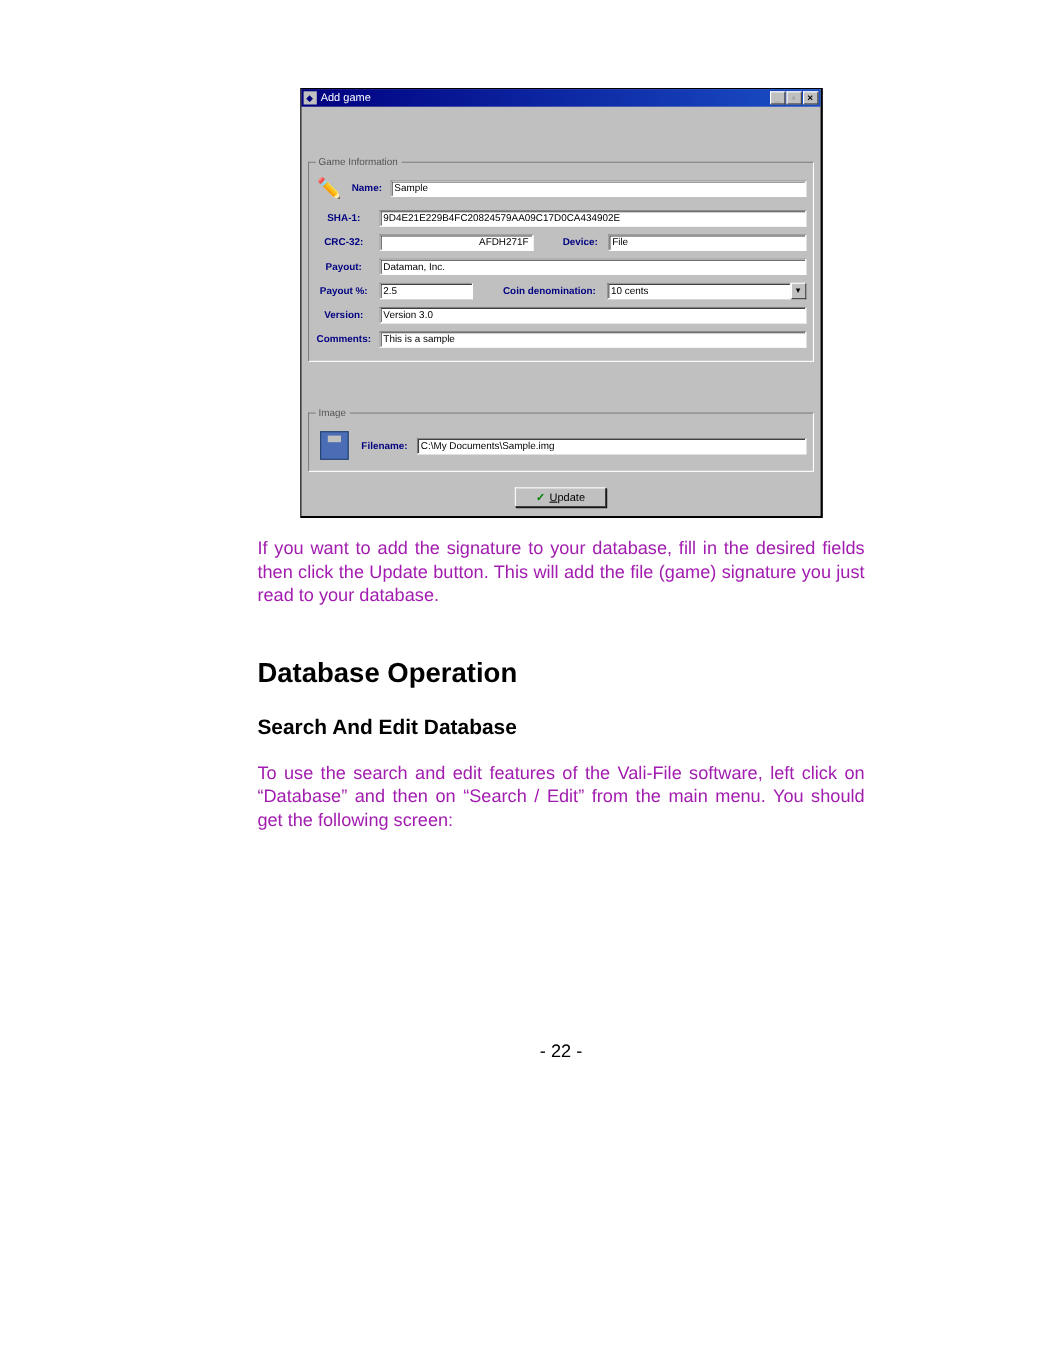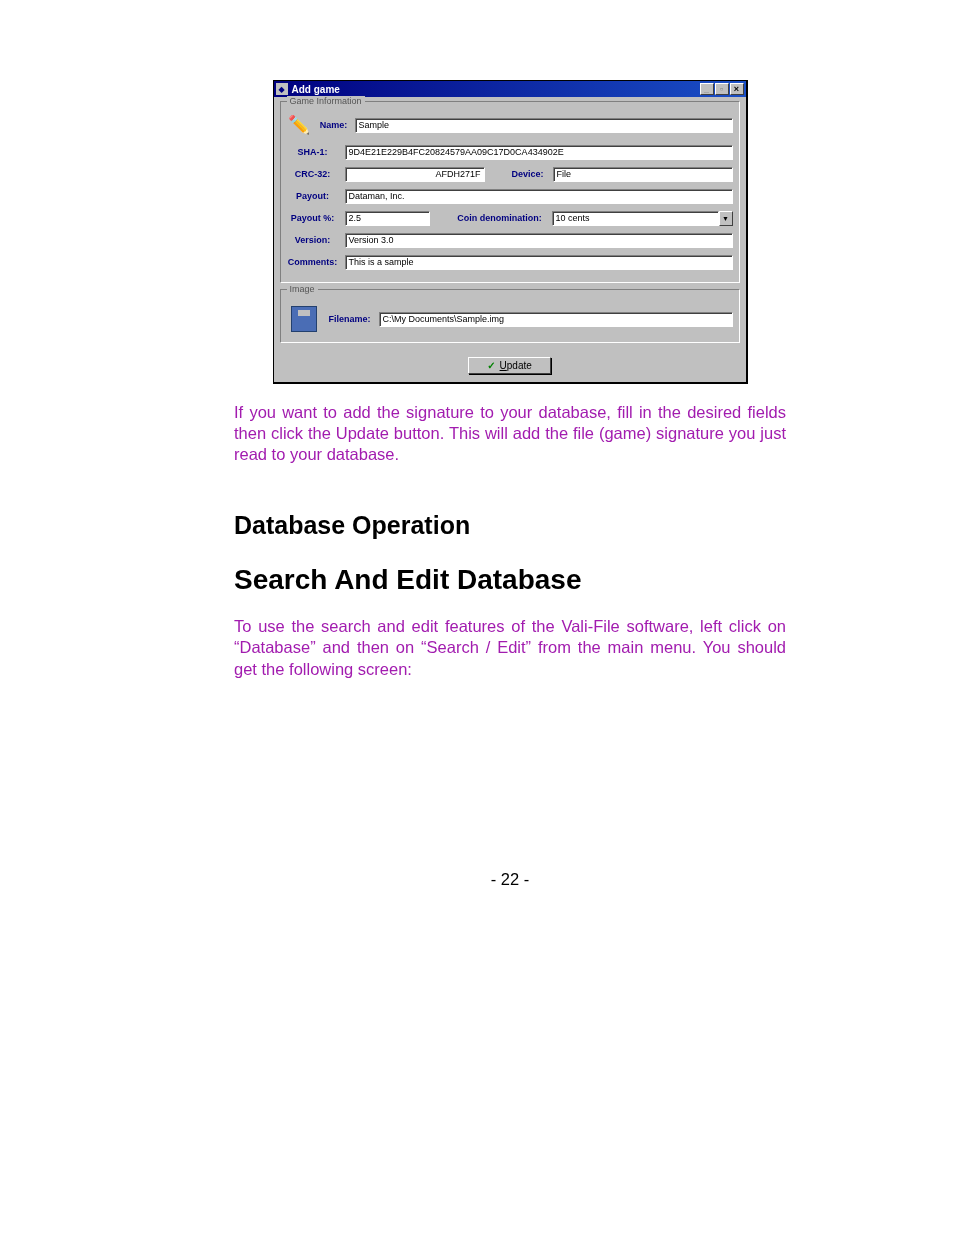--- a/index.html
+++ b/index.html
@@ -36,21 +36,21 @@
   }
   .titlebar .tb-icon {
     width: 12px; height: 12px;
     background: #c0c0c0;
     margin-right: 4px;
     display: flex; align-items: center; justify-content: center;
     font-size: 8px; color: #000080;
   }
   .titlebar .tb-title {
     flex: 1;
-    font-weight: bold;
+    font-weight: normal;
     font-size: 10px;
   }
   .titlebar .wbtn {
     width: 14px; height: 12px;
     background: #c0c0c0;
     border-top: 1px solid #fff;
     border-left: 1px solid #fff;
     border-right: 1px solid #404040;
     border-bottom: 1px solid #404040;
     margin-left: 1px;
@@ -63,20 +63,21 @@
   .dialog-body {
     padding: 4px 6px 6px 6px;
   }
   .groupbox {
     border: 1px solid #808080;
     border-right-color: #fff;
     border-bottom-color: #fff;
     position: relative;
     padding: 10px 6px 6px 6px;
     margin-bottom: 6px;
+    margin-top: 46px;
   }
   .groupbox .legend {
     position: absolute;
     top: -6px;
     left: 6px;
     background: #c0c0c0;
     padding: 0 3px;
     font-size: 9px;
     color: #555;
   }
@@ -175,21 +176,21 @@
     line-height: 1.28;
     margin: 0 0 28px 0;
     color: #a21caf;
   }
   h1.doc-h1 {
     font-size: 25px;
     font-weight: bold;
     margin: 46px 0 24px 0;
   }
   h2.doc-h2 {
-    font-size: 28px;
+    font-size: 19px;
     font-weight: bold;
     margin: 0 0 20px 0;
   }
   .page-number {
     font-size: 16.5px;
     text-align: center;
     margin-top: 190px;
   }
 </style>
 </head>

